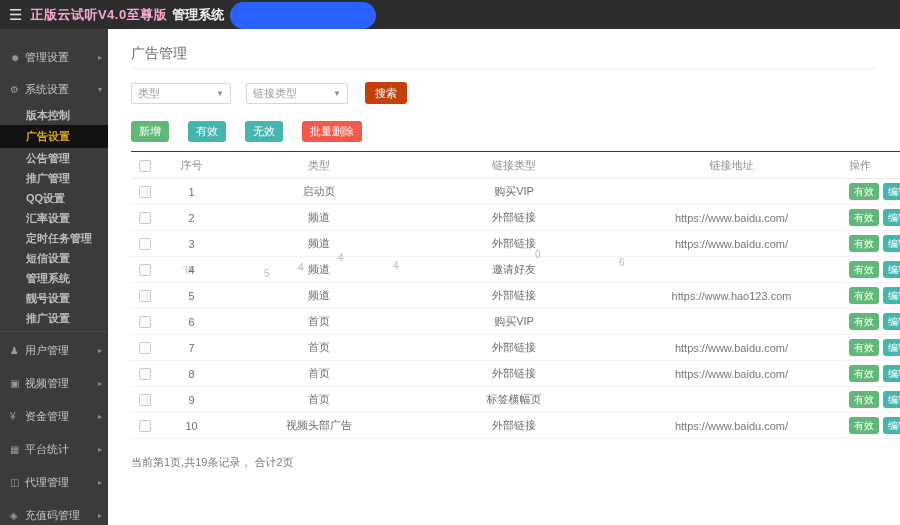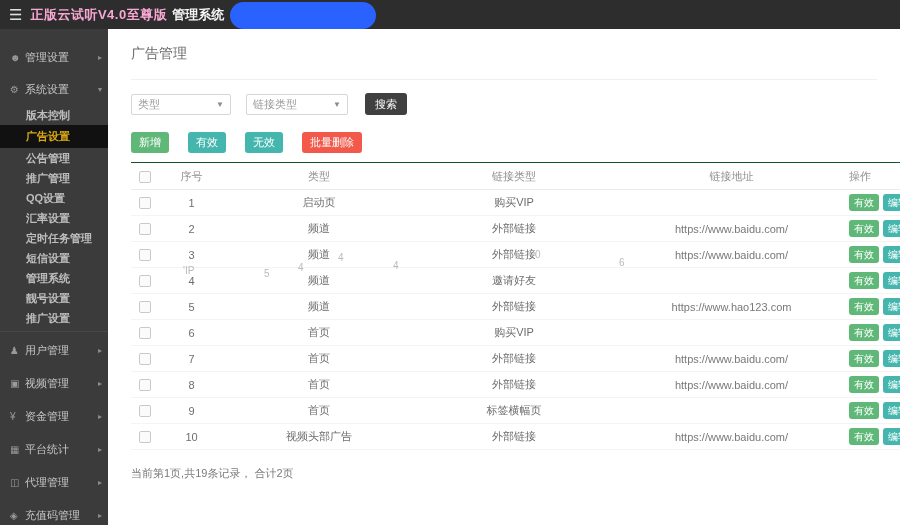--- a/index.html
+++ b/index.html
@@ -26,21 +26,21 @@
   .side-item.h33 { height:33px; }
   .submenu { }
   .sub-item { height:20px; line-height:20px; padding-left:26px; font-size:11px;
     color:#bdbdbd; cursor:pointer; white-space:nowrap; overflow:hidden;font-weight:bold;}
   .sub-item.active { background:#111111; color:#d8a712; height:23px; line-height:23px; }
   .side-divider { border-top:1px solid #474747; margin:3px 0 2px 0; }
 
   
   .main { position:absolute; top:29px; left:108px; width:792px; height:496px;
     background:#ffffff; overflow:hidden; padding:16px 0 0 23px; }
-  .page-title { font-size:14px; color:#6b6b6b; padding-bottom:16px;
+  .page-title { font-size:14px; color:#6b6b6b; padding-bottom:5px;
     border-bottom:1px solid #f0f0f0; margin-right:23px; }
 
   .filters { margin-top:13px; display:flex; align-items:center; }
   .select { width:100px; height:21px; border:1px solid #d6d6d6; border-radius:2px;
     display:flex; align-items:center; padding:0 6px; font-size:11px; color:#9a9a9a;
     background:#fff; cursor:pointer; }
   .select + .select { margin-left:15px; width:102px; }
   .select .val { flex:1 1 auto; }
   .select .chev { font-size:8px; color:#8b8b8b; }
   .btn { border:none; border-radius:3px; color:#fff; font-size:11px; height:21px;
@@ -149,21 +149,21 @@
 
     <div class="filters">
       <div class="select">
         <span class="val">类型</span>
         <span class="chev">▼</span>
       </div>
       <div class="select">
         <span class="val">链接类型</span>
         <span class="chev">▼</span>
       </div>
-      <button class="btn btn-search" id="btnSearch" style="background: #404040;">搜索</button>
+      <button class="btn btn-search" id="btnSearch" style="background: #c2410c;">搜索</button>
     </div>
 
     <div class="toolbar">
       <button class="btn" id="btnAdd" style="background: rgb(95, 184, 120);">新增</button>
       <button class="btn" id="btnValid" style="background: rgb(69, 182, 174);">有效</button>
       <button class="btn" id="btnInvalid" style="background: rgb(69, 182, 174);">无效</button>
       <button class="btn" id="btnBatchDelete" style="background: rgb(242, 89, 75);">批量删除</button>
     </div>
 
     <div class="tablewrap">

